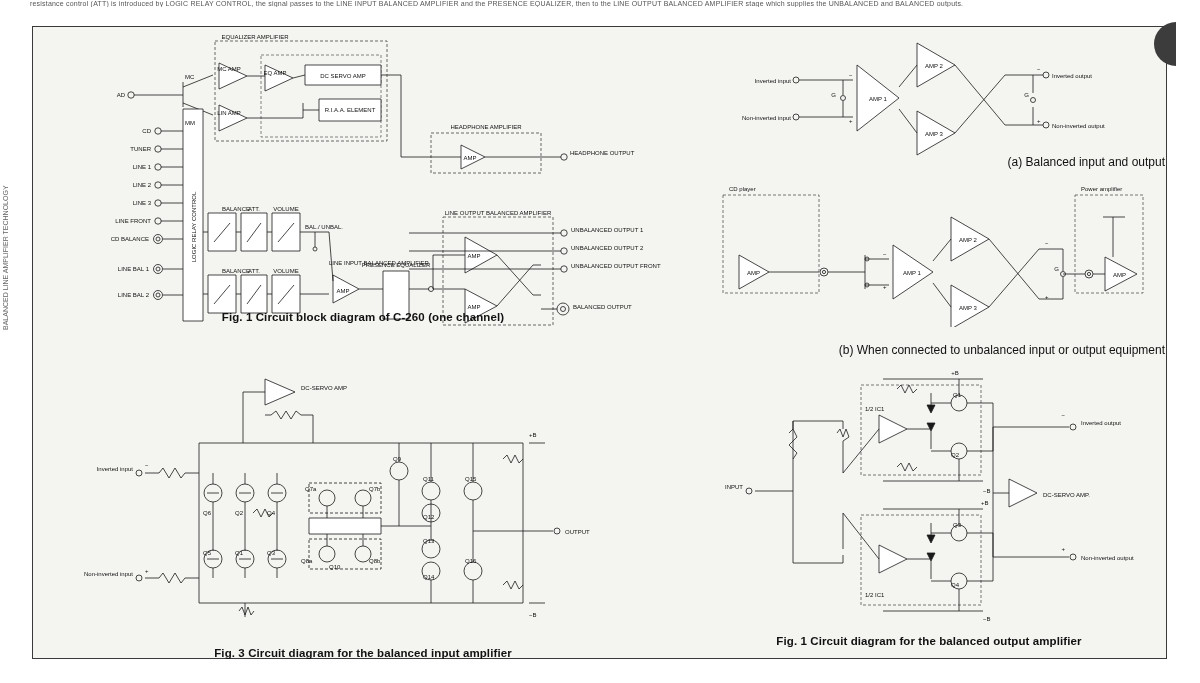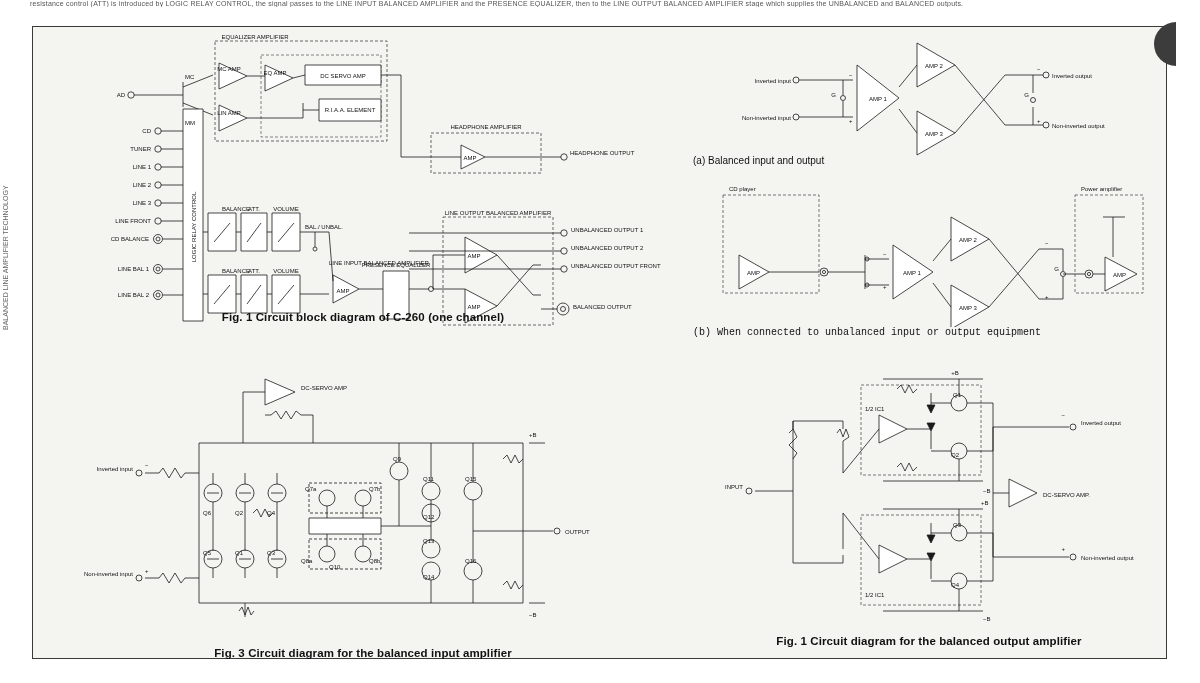--- a/index.html
+++ b/index.html
@@ -65,22 +65,22 @@
     width: 100%;
     text-align: center;
     font-size: 11.5px;
     font-weight: bold;
     color: #111;
     letter-spacing: 0.1px;
   }
   .subcap {
     position: absolute;
     width: 100%;
-    text-align: left;
-    font-size: 10px;
+    text-align: right;
+    font-size: 12px;
     color: #111;
   }
   svg { display: block; }
   svg text {
     font-family: "Liberation Sans", sans-serif;
     fill: #111;
   }
   .lbl { font-size: 6px; }
   line, path, rect, circle, polygon, polyline {
     vector-effect: non-scaling-stroke;
@@ -357,21 +357,21 @@
           <text x="266" y="283">AMP 3</text>
           <text x="420" y="250">AMP</text>
           <text x="366" y="244" text-anchor="end">G</text>
           <text x="190" y="229">−</text>
           <text x="190" y="262">+</text>
           <text x="352" y="218">−</text>
           <text x="352" y="272">+</text>
         </g>
       </svg>
       <div class="subcap" style="top:128px;">(a) Balanced input and output</div>
-      <div class="subcap" style="top:300px;font-family:Liberation Mono, monospace;">(b) When connected to unbalanced input or output equipment</div>
+      <div class="subcap" style="top:316px;">(b) When connected to unbalanced input or output equipment</div>
     </div>
 
     <div class="quad" style="left:0px; top:336px; width:660px; height:294px;">
       <svg width="660" height="268" viewBox="0 0 660 268">
         <g stroke="#1a1a1a" stroke-width="0.8" fill="none">
 
           <polygon points="232,16 232,42 262,29" fill="#fff"></polygon>
           <line x1="232" y1="29" x2="210" y2="29"></line>
           <line x1="210" y1="29" x2="210" y2="80"></line>
 

